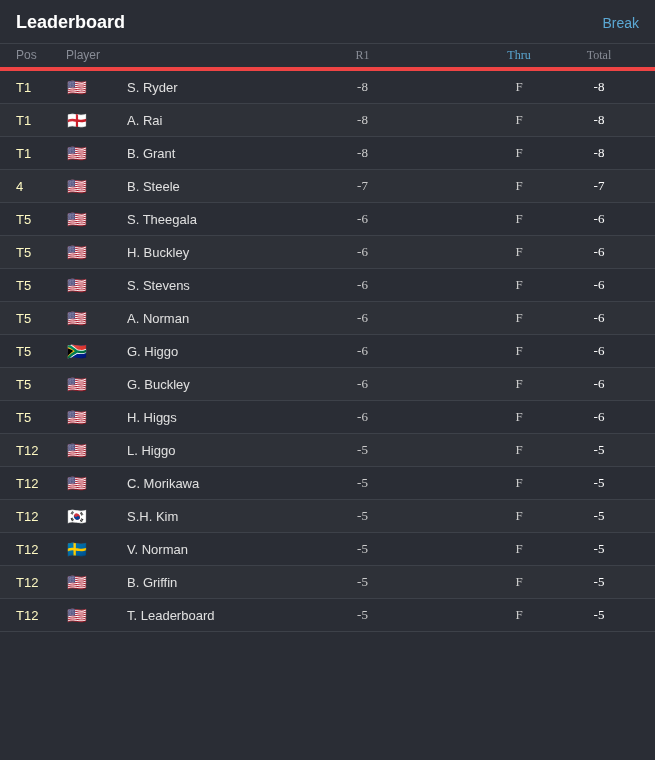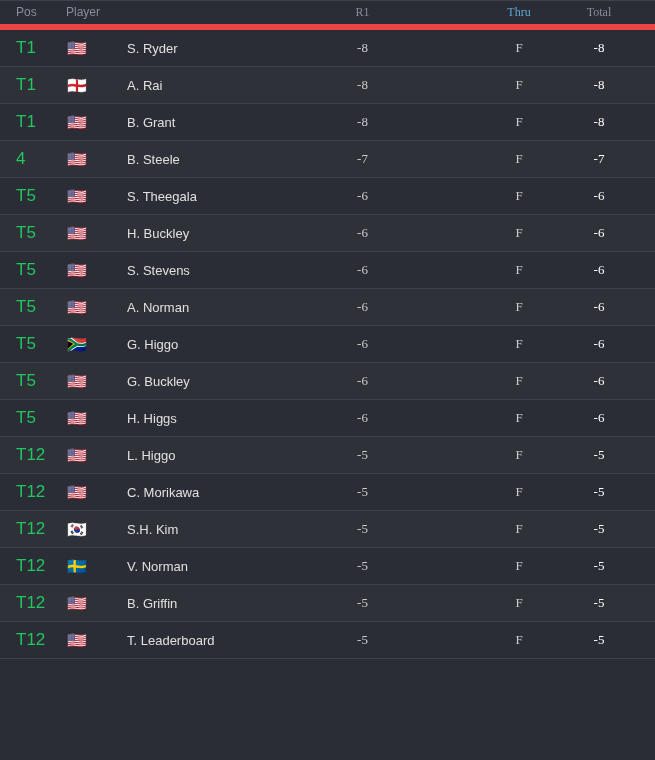--- a/index.html
+++ b/index.html
@@ -32,21 +32,21 @@
       background: none;
       border: none;
       cursor: pointer;
       font-weight: 500;
     }
     .table-header {
       display: grid;
       grid-template-columns: 50px 180px 1fr 80px 80px;
       padding: 4px 16px;
       border-top: 1px solid #3d4149;
-      border-bottom: 6px solid #ef4444;
+      border-bottom: 4px solid #ef4444;
     }
     .table-header span {
       font-size: 12px;
       color: #888c96;
       font-weight: normal;
     }
     .table-header .col-r1,
     .table-header .col-thru,
     .table-header .col-total {
       text-align: center;
@@ -62,22 +62,22 @@
       border-bottom: 1px solid #3d4149;
       align-items: center;
     }
     .table-row:nth-child(even) {
       background: #2e3138;
     }
     .table-row:nth-child(odd) {
       background: #2a2d35;
     }
     .col-pos {
-      font-size: 17px;
-      color: #22c55e;
+      font-size: 13px;
+      color: #fef9c3;
     }
     .col-player {
       display: flex;
       align-items: center;
       gap: 8px;
       font-size: 13px;
       color: #ffffff;
     }
     .flag {
       width: 22px;
@@ -100,20 +100,24 @@
     }
     .player-name {
       color: #e0e0e0;
       margin-left: 31px;
     }
   </style>
 </head>
 <body>
 
 <div class="leaderboard-container">
+  <div class="leaderboard-header">
+    <span class="leaderboard-title">Leaderboard</span>
+    <button class="break-btn">Break</button>
+  </div>
 
   <div class="table-header">
     <span class="col-pos">Pos</span>
     <span class="col-player-h">Player</span>
     <span class="col-r1">R1</span>
     <span class="col-thru">Thru</span>
     <span class="col-total">Total</span>
   </div>
 
   <div id="table-body">

